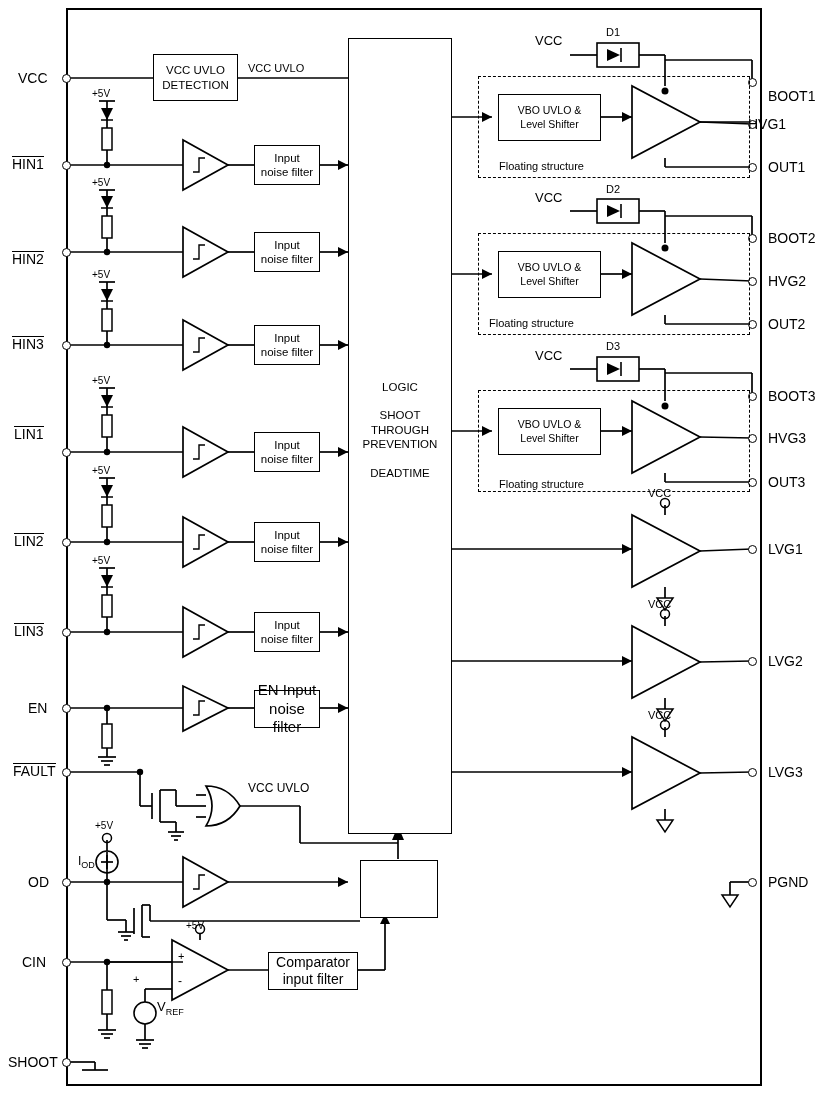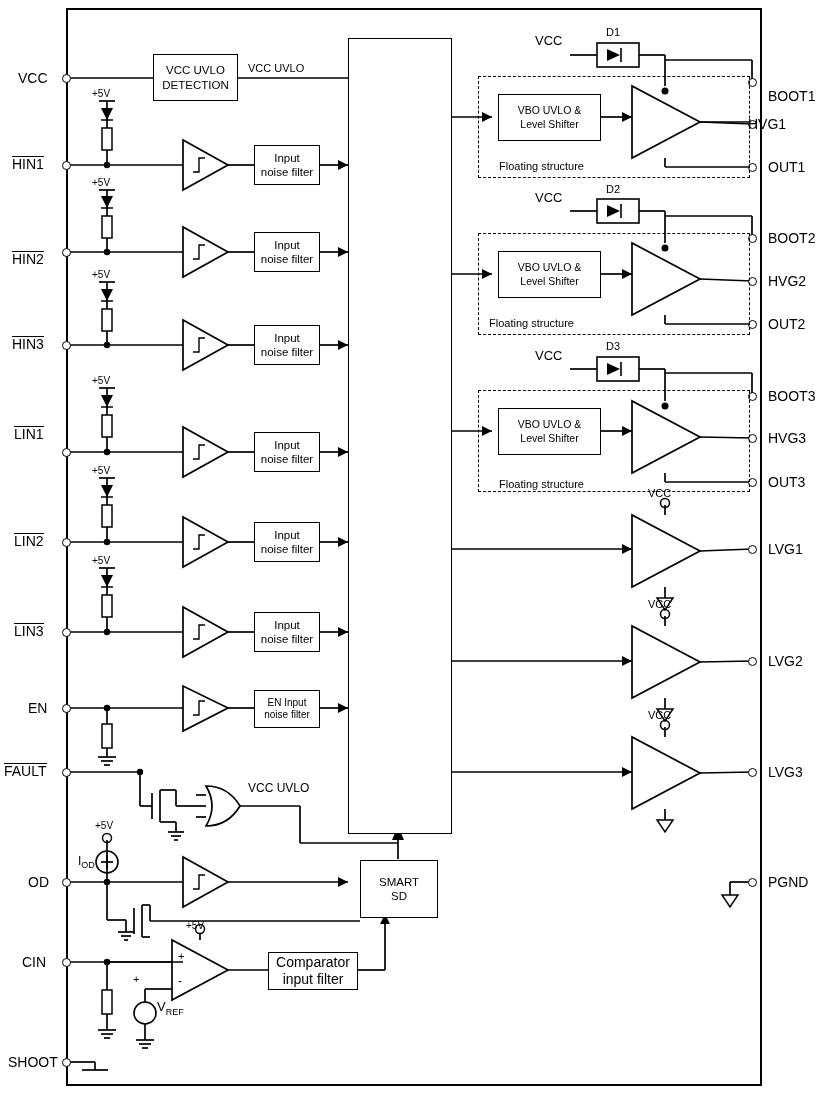--- a/index.html
+++ b/index.html
@@ -364,21 +364,21 @@
   <div class="pin" style="left:62px;top:537.5px;"></div>
   <div class="lbl" style="left:14px;top:533px;"><span class="overbar">LIN2</span></div>
 
   <div class="pin" style="left:62px;top:627.5px;"></div>
   <div class="lbl" style="left:14px;top:623px;"><span class="overbar">LIN3</span></div>
 
   <div class="pin" style="left:62px;top:703.5px;"></div>
   <div class="lbl" style="left:28px;top:700px;">EN</div>
 
   <div class="pin" style="left:62px;top:767.5px;"></div>
-  <div class="lbl" style="left:4px;top:763px;text-align:center;"><span class="overbar">FAULT</span></div>
+  <div class="lbl" style="left:13px;top:763px;text-align:center;"><span class="overbar">FAULT</span></div>
 
   <div class="pin" style="left:62px;top:877.5px;"></div>
   <div class="lbl" style="left:28px;top:874px;">OD</div>
 
   <div class="pin" style="left:62px;top:957.5px;"></div>
   <div class="lbl" style="left:22px;top:954px;">CIN</div>
 
   <div class="pin" style="left:62px;top:1057.5px;"></div>
   <div class="lbl" style="left:8px;top:1054px;">SHOOT</div>
 
@@ -421,20 +421,27 @@
   <div class="lbl xs" style="left:92px;top:555px;">+5V</div>
   <div class="lbl xs" style="left:95px;top:820px;">+5V</div>
   <div class="lbl xs" style="left:186px;top:920px;">+5V</div>
 
   <div class="box" style="left:153px;top:54px;width:85px;height:47px;"></div>
   <div class="boxlabel" style="left:153px;top:54px;width:85px;height:47px;white-space:pre-line;">VCC UVLO
 DETECTION</div>
   <div class="lbl sm" style="left:248px;top:62px;">VCC UVLO</div>
 
   <div class="box" style="left:348px;top:38px;width:104px;height:796px;"></div>
+  <div class="boxlabel" style="left:348px;top:350px;width:104px;height:160px;white-space:pre-line;font-size:11.5px;">LOGIC
+
+SHOOT
+THROUGH
+PREVENTION
+
+DEADTIME</div>
 
   <div class="box" style="left:254px;top:145px;width:66px;height:40px;"></div>
   <div class="boxlabel" style="left:254px;top:145px;width:66px;height:40px;white-space:pre-line;">Input
 noise filter</div>
 
   <div class="box" style="left:254px;top:232px;width:66px;height:40px;"></div>
   <div class="boxlabel" style="left:254px;top:232px;width:66px;height:40px;white-space:pre-line;">Input
 noise filter</div>
 
   <div class="box" style="left:254px;top:325px;width:66px;height:40px;"></div>
@@ -447,21 +454,21 @@
 
   <div class="box" style="left:254px;top:522px;width:66px;height:40px;"></div>
   <div class="boxlabel" style="left:254px;top:522px;width:66px;height:40px;white-space:pre-line;">Input
 noise filter</div>
 
   <div class="box" style="left:254px;top:612px;width:66px;height:40px;"></div>
   <div class="boxlabel" style="left:254px;top:612px;width:66px;height:40px;white-space:pre-line;">Input
 noise filter</div>
 
   <div class="box" style="left:254px;top:690px;width:66px;height:38px;"></div>
-  <div class="boxlabel" style="left:254px;top:690px;width:66px;height:38px;white-space:pre-line;font-size:10px;">EN Input
+  <div class="boxlabel" style="left:254px;top:690px;width:66px;height:38px;white-space:pre-line;font-size:15px;">EN Input
 noise filter</div>
 
   <div class="dash" style="left:478px;top:76px;width:272px;height:102px;"></div>
   <div class="box" style="left:498px;top:94px;width:103px;height:47px;"></div>
   <div class="boxlabel" style="left:498px;top:94px;width:103px;height:47px;white-space:pre-line;font-size:10.5px;">VBO UVLO &amp;
 Level Shifter</div>
   <div class="lbl xs" style="left:497px;top:160px;font-size:11px;background:#fff;padding:0 2px;">Floating structure</div>
 
   <div class="dash" style="left:478px;top:233px;width:272px;height:102px;"></div>
   <div class="box" style="left:498px;top:251px;width:103px;height:47px;"></div>
@@ -489,22 +496,20 @@
     <g stroke="#000" stroke-width="1.5" fill="none">
       <circle cx="665" cy="503" r="4.5"></circle>
       <circle cx="665" cy="614" r="4.5"></circle>
       <circle cx="665" cy="725" r="4.5"></circle>
     </g>
   </svg>
 
   <div class="lbl sm" style="left:248px;top:782px;font-size:12px;">VCC UVLO</div>
 
   <div class="box" style="left:360px;top:860px;width:78px;height:58px;"></div>
-  <div class="boxlabel" style="left:360px;top:860px;width:78px;height:58px;white-space:pre-line;">SMART
-SD</div>
 
   <div class="box" style="left:268px;top:952px;width:90px;height:38px;"></div>
   <div class="boxlabel" style="left:268px;top:952px;width:90px;height:38px;white-space:pre-line;font-size:14px;">Comparator
 input filter</div>
 
   <div class="lbl xs" style="left:178px;top:950px;font-size:11px;">+</div>
   <div class="lbl xs" style="left:178px;top:975px;font-size:12px;">-</div>
   <div class="lbl xs" style="left:133px;top:973px;font-size:11px;">+</div>
 
   <div class="lbl" style="left:157px;top:1000px;font-size:13px;"><span>V</span><sub style="font-size:9px;">REF</sub></div>

